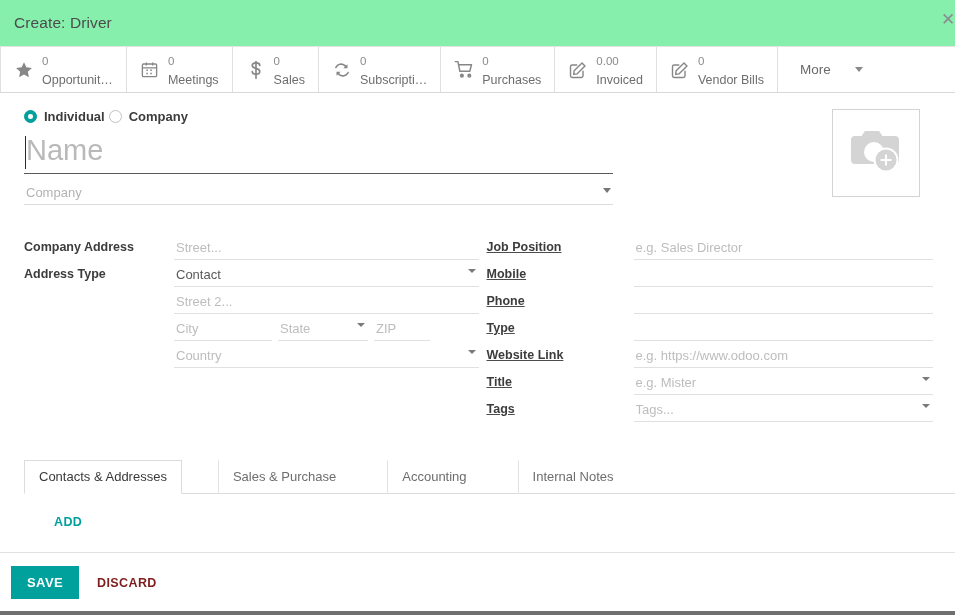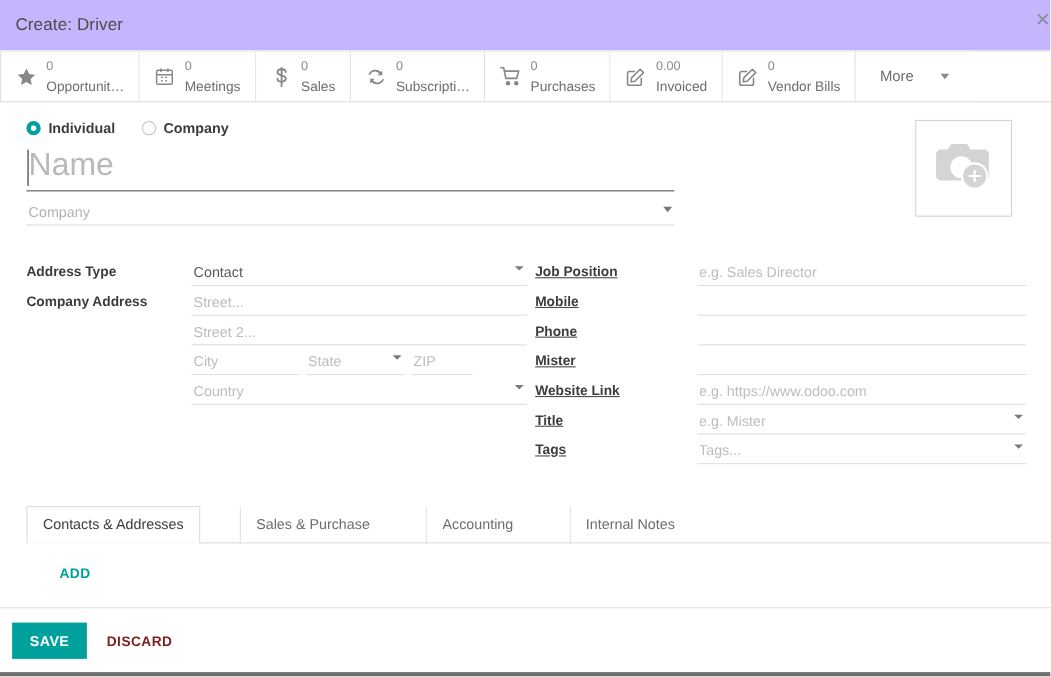--- a/index.html
+++ b/index.html
@@ -11,21 +11,21 @@
     overflow: hidden;
   }
 
   .dialog { position: relative; width: 955px; height: 615px; background:#fff; }
 
   
   .dialog-header {
     height: 46px;
     display: flex; align-items: center;
     padding: 0 14px;
-    background: #c4b5fd;
+    background: #86efac;
   }
   .dialog-title {
     font-size: 15.5px;
     color: #4c4c4c;
     font-weight: 400;
     letter-spacing: .1px;
   }
   .close-x {
     position: absolute;
     right: -2px; top: 11px;
@@ -78,21 +78,21 @@
   .caret-dn {
     width:0;height:0;
     border-left:4.5px solid transparent;
     border-right:4.5px solid transparent;
     border-top:5px solid #8a8a8a;
   }
 
   
   .sheet { padding: 16px 22px 0 24px; position: relative; }
 
-  .radio-row { display:flex; align-items:center; gap: 24px; margin-bottom: 9px; }
+  .radio-row { display:flex; align-items:center; gap: 4px; margin-bottom: 9px; }
   .radio-opt { display:flex; align-items:center; gap:7px; cursor:pointer; }
   .radio-dot {
     width: 13px; height: 13px; border-radius: 50%;
     border: 1px solid #c2c2c2; background:#fff;
     display:flex;align-items:center;justify-content:center;
     flex: 0 0 auto;
   }
   .radio-dot.on { border-color: #00a09d; background:#00a09d; }
   .radio-dot.on::after { content:""; width:4.5px;height:4.5px;border-radius:50%;background:#fff; }
   .radio-lbl { font-size: 13px; font-weight: bold; color: #3c3c3c; }
@@ -410,31 +410,31 @@
     <div class="company-wrap">
       <input class="company-input" type="text" placeholder="Company" style="">
       <span class="sel-caret"></span>
     </div>
 
     <div class="cols">
 
       <div class="col left">
 
         <div class="frow">
+          <div class="flbl">Company Address</div>
+          <div class="fctl addr-line">
+            <input class="inp" type="text" placeholder="Street..." style="">
+          </div>
+        </div>
+
+        <div class="frow">
           <div class="flbl">Address Type</div>
           <div class="fctl addr-line">
             <input class="inp filled" type="text" value="Contact" style="">
             <span class="sel-caret-sm"></span>
-          </div>
-        </div>
-
-        <div class="frow">
-          <div class="flbl">Company Address</div>
-          <div class="fctl addr-line">
-            <input class="inp" type="text" placeholder="Street..." style="">
           </div>
         </div>
 
         <div class="frow">
           <div class="flbl"></div>
           <div class="fctl addr-line">
             <input class="inp" type="text" placeholder="Street 2..." style="">
           </div>
         </div>
 
@@ -483,21 +483,21 @@
         </div>
 
         <div class="frow">
           <div class="flbl">Phone</div>
           <div class="fctl rfield">
             <input class="inp" type="text" placeholder="" style="">
           </div>
         </div>
 
         <div class="frow">
-          <div class="flbl">Mister</div>
+          <div class="flbl">Type</div>
           <div class="fctl rfield">
             <input class="inp" type="text" placeholder="" style="">
           </div>
         </div>
 
         <div class="frow">
           <div class="flbl">Website Link</div>
           <div class="fctl rfield">
             <input class="inp" type="text" placeholder="e.g. https://www.odoo.com" style="">
           </div>

